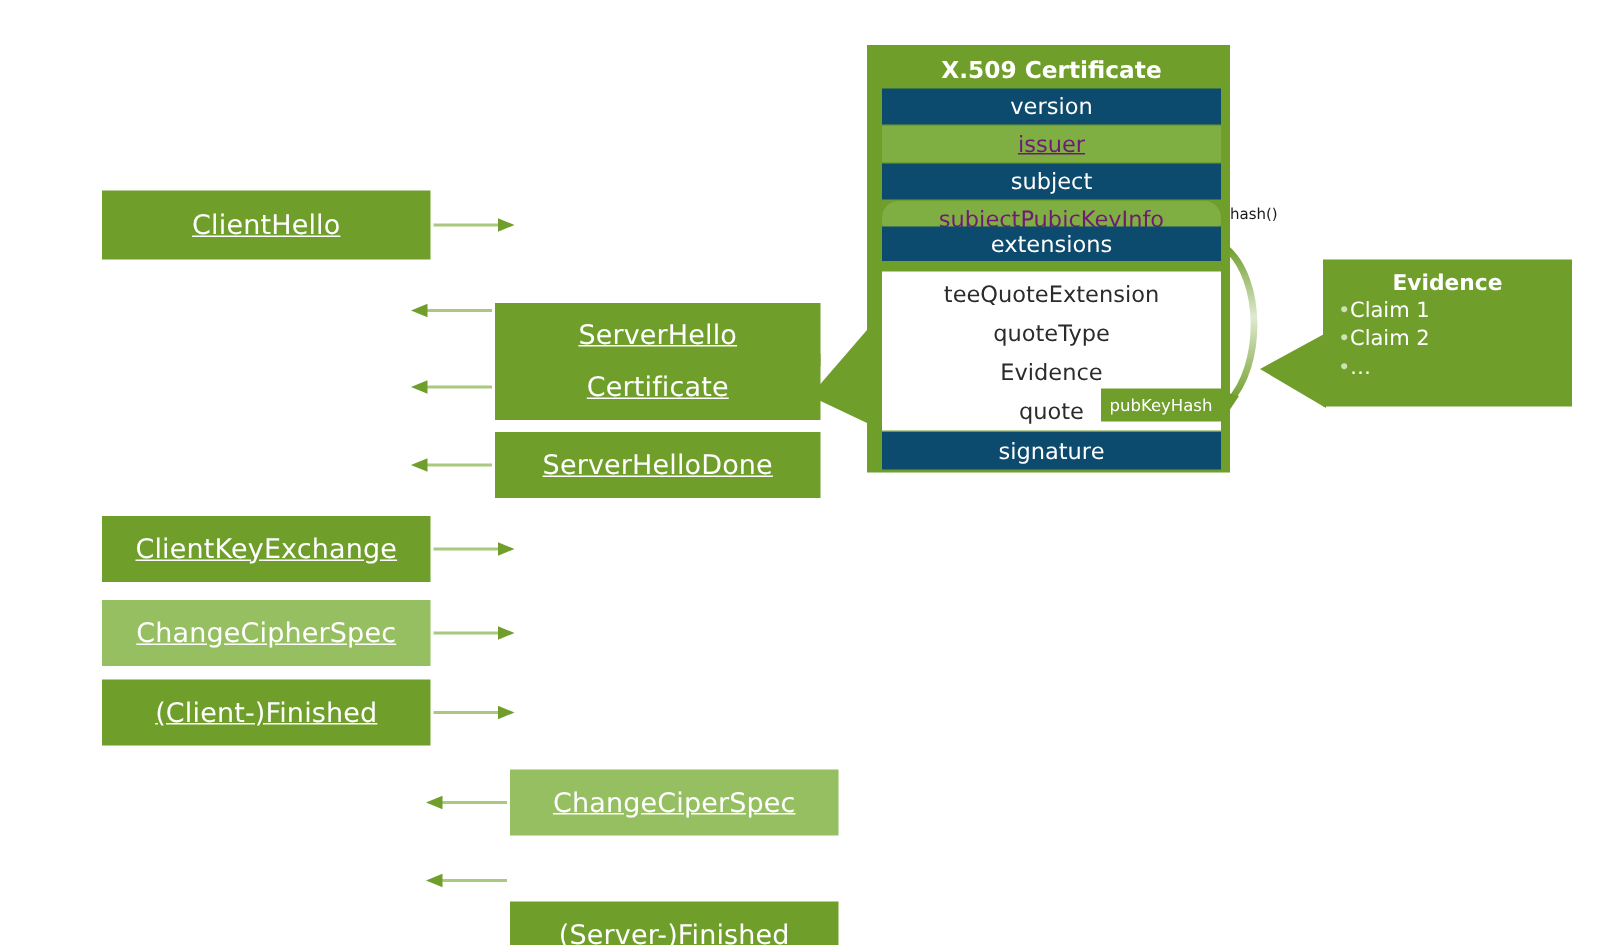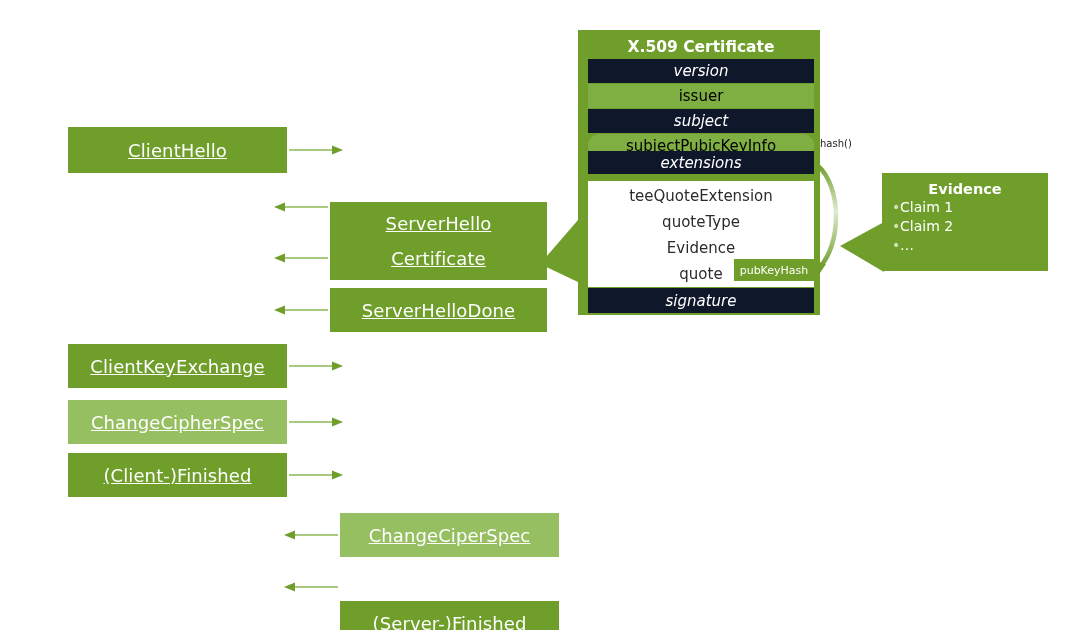--- a/index.html
+++ b/index.html
@@ -74,22 +74,22 @@
     justify-content: center;
     font-size: 15px;
     white-space: nowrap;
   }
   .cert-title {
     background: #6f9e2b;
     color: #ffffff;
     font-weight: bold;
     font-size: 15.5px;
   }
-  .cert-row.shade-a { background: #0f172a; color: #ffffff; font-style: italic; }
-  .cert-row.shade-b { background: #7fae43; color: #000000; }
+  .cert-row.shade-a { background: #0c4a6e; color: #ffffff; }
+  .cert-row.shade-b { background: #7fae43; color: #701a75; text-decoration: underline; }
   .cert-row.white   { background: #ffffff; color: #2b2b2b; }
 
   #cert-whitebox {
     position: absolute;
     left: 0;
     top: 146px;
     width: 226px;
     height: 104px;
     background: #ffffff;
   }

